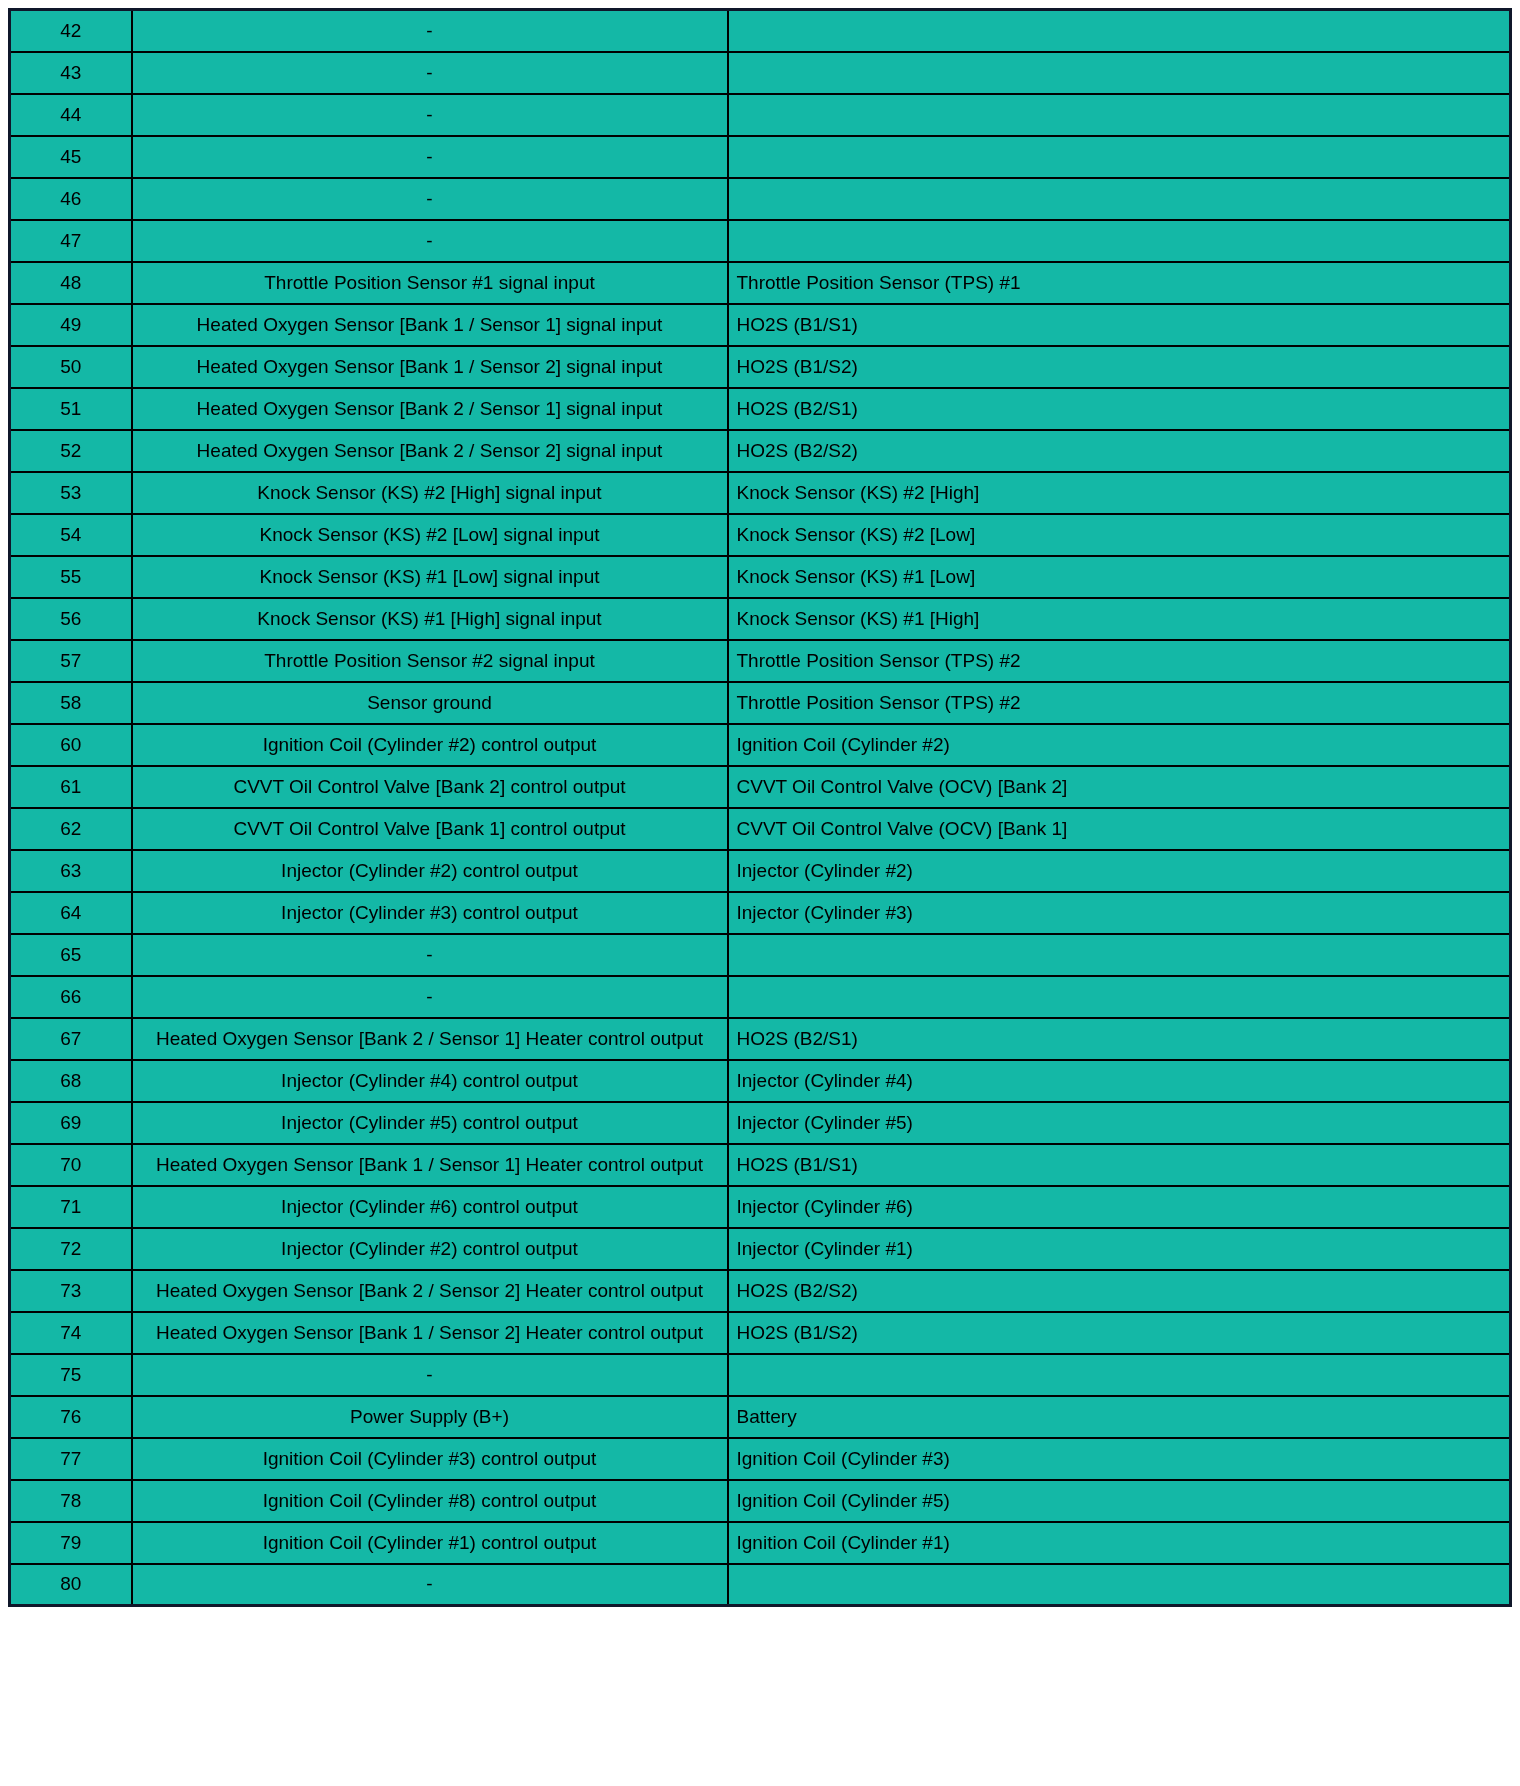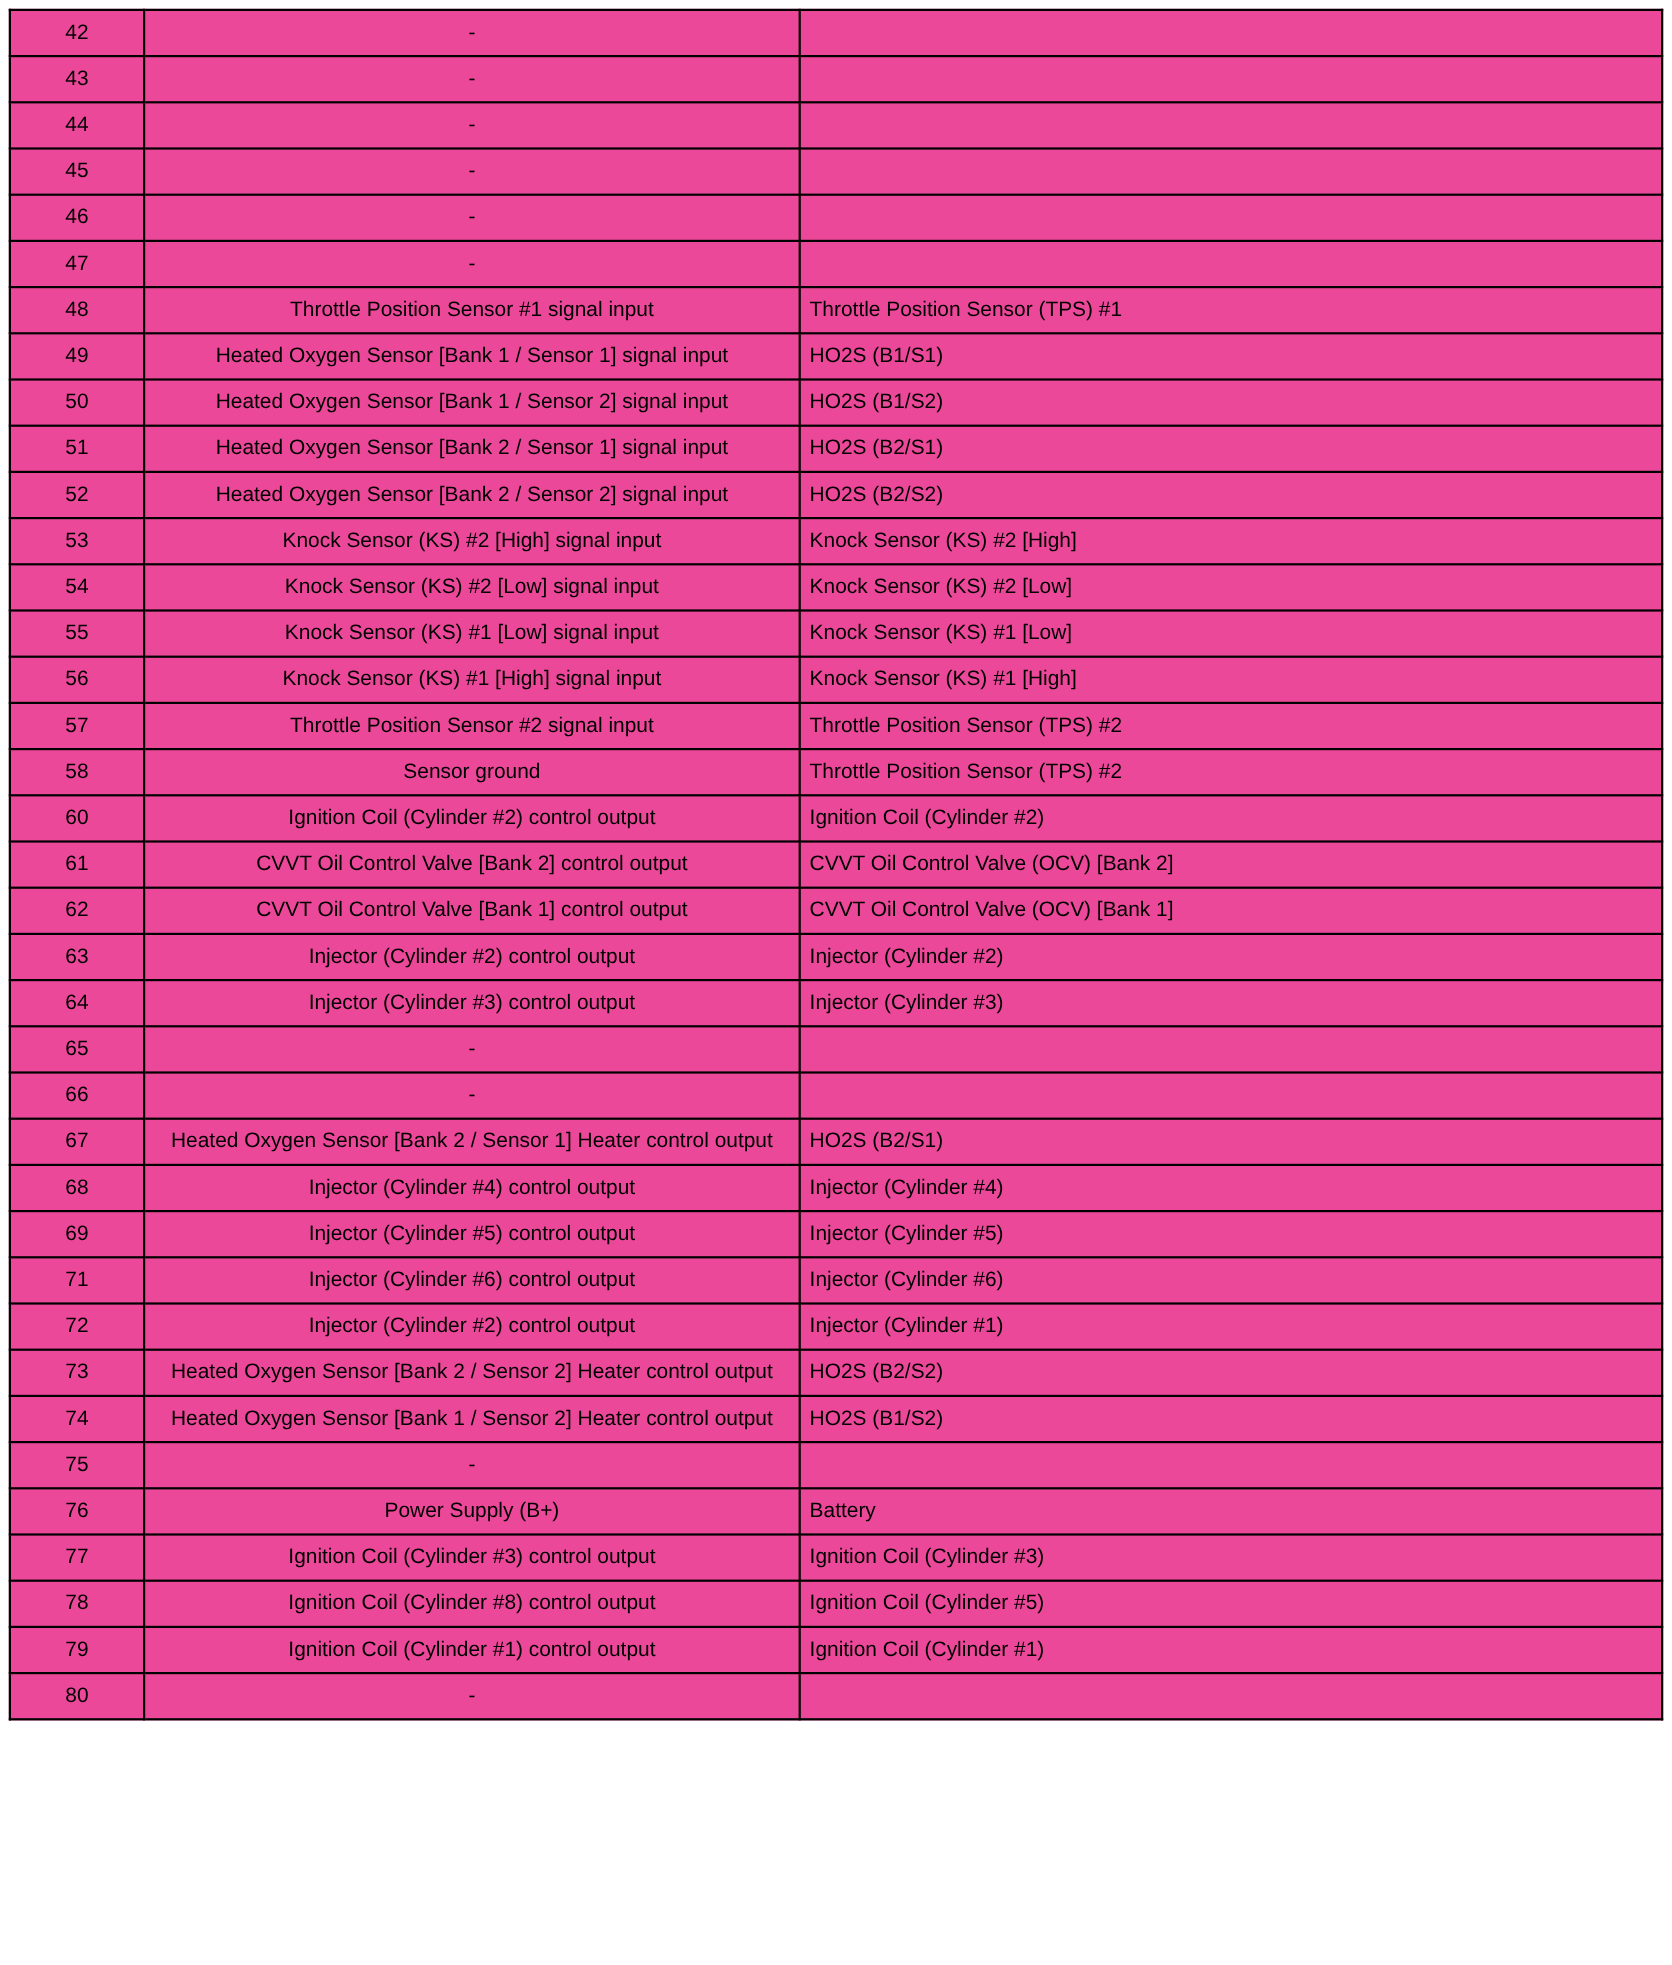--- a/index.html
+++ b/index.html
@@ -13,22 +13,22 @@
     width: 1520px;
     min-height: 1786px;
     box-sizing: border-box;
     padding: 8px;
     background: #ffffff;
   }
   table.pin-table {
     width: 100%;
     border-collapse: collapse;
     table-layout: fixed;
-    border: 1px solid #0f172a;
-    background: #ec4899;
+    border: 3px solid #0f172a;
+    background: #14b8a6;
   }
   table.pin-table col.col-pin { width: 122px; }
   table.pin-table col.col-desc { width: 596px; }
   table.pin-table td {
     border: 2px solid #000000;
     font-size: 19px;
     line-height: 1.25;
     height: 42px;
     padding: 2px 8px;
     box-sizing: border-box;
@@ -218,20 +218,25 @@
     <td class="desc-cell">Injector (Cylinder #4) control output</td>
     <td class="conn-cell">Injector (Cylinder #4)</td>
   </tr>
 
   <tr>
     <td class="pin-cell">69</td>
     <td class="desc-cell">Injector (Cylinder #5) control output</td>
     <td class="conn-cell">Injector (Cylinder #5)</td>
   </tr>
 
+  <tr>
+    <td class="pin-cell">70</td>
+    <td class="desc-cell">Heated Oxygen Sensor [Bank 1 / Sensor 1] Heater control output</td>
+    <td class="conn-cell">HO2S (B1/S1)</td>
+  </tr>
 
   <tr>
     <td class="pin-cell">71</td>
     <td class="desc-cell">Injector (Cylinder #6) control output</td>
     <td class="conn-cell">Injector (Cylinder #6)</td>
   </tr>
 
   <tr>
     <td class="pin-cell">72</td>
     <td class="desc-cell">Injector (Cylinder #2) control output</td>

